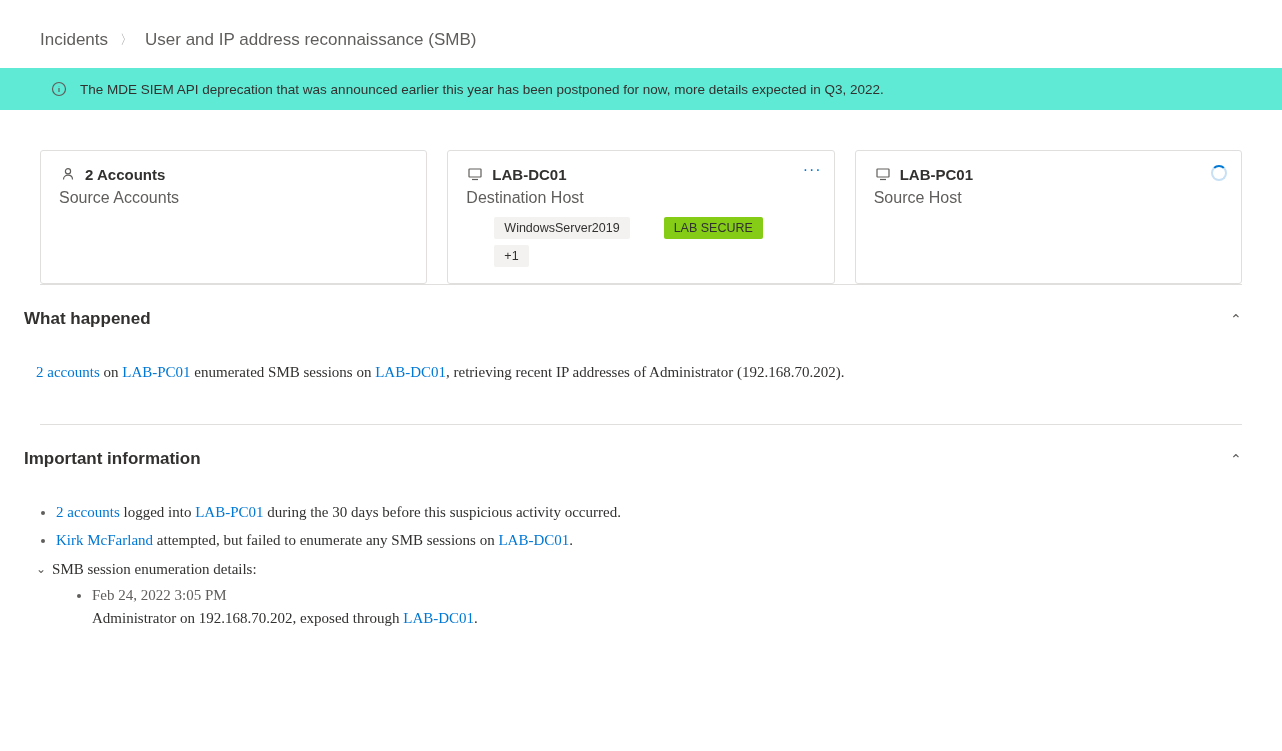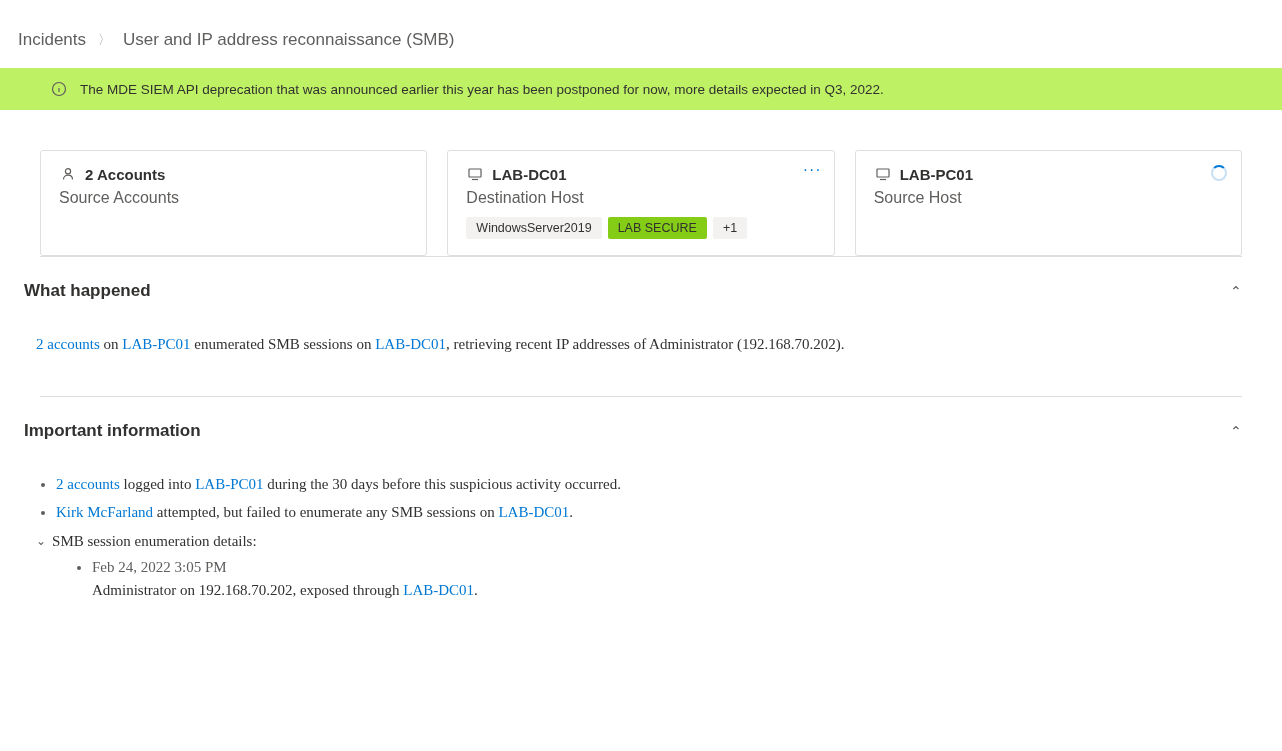--- a/index.html
+++ b/index.html
@@ -10,37 +10,37 @@
     color: #323130;
     background: #fff;
     padding: 0;
   }
   .page { padding: 20px 0 40px 0; }
   
   .breadcrumb {
     display: flex;
     align-items: center;
     gap: 12px;
-    padding: 10px 40px 18px 18px;
+    padding: 10px 40px 18px 40px;
     font-size: 17px;
   }
   .breadcrumb .root {
     color: #605e5c;
     cursor: pointer;
   }
   .breadcrumb .chev {
     color: #a19f9d;
     font-size: 13px;
   }
   .breadcrumb .current {
     color: #605e5c;
   }
   
   .banner {
-    background: #bef264;
+    background: #5eead4;
     color: #323130;
     padding: 12px 40px 12px 50px;
     display: flex;
     align-items: center;
     gap: 12px;
     margin-bottom: 12px;
     font-size: 13.5px;
   }
   .banner .icon-slot {
     width: 18px; height: 18px;
@@ -83,20 +83,21 @@
     color: #605e5c;
   }
   .tags { margin-top: 10px; display:flex; gap:6px; flex-wrap:wrap; }
   .tag {
     background: #f3f2f1;
     font-size: 12.5px;
     color: #323130;
     padding: 4px 10px;
     border-radius: 2px;
     cursor: default;
+    margin-left: 28px;
   }
   .tag.hl { background: #84cc16; }
   .card .more {
     position: absolute;
     top: 10px; right: 12px;
     color: #0078d4;
     letter-spacing: 1px;
     cursor: pointer;
     font-size: 16px;
   }

